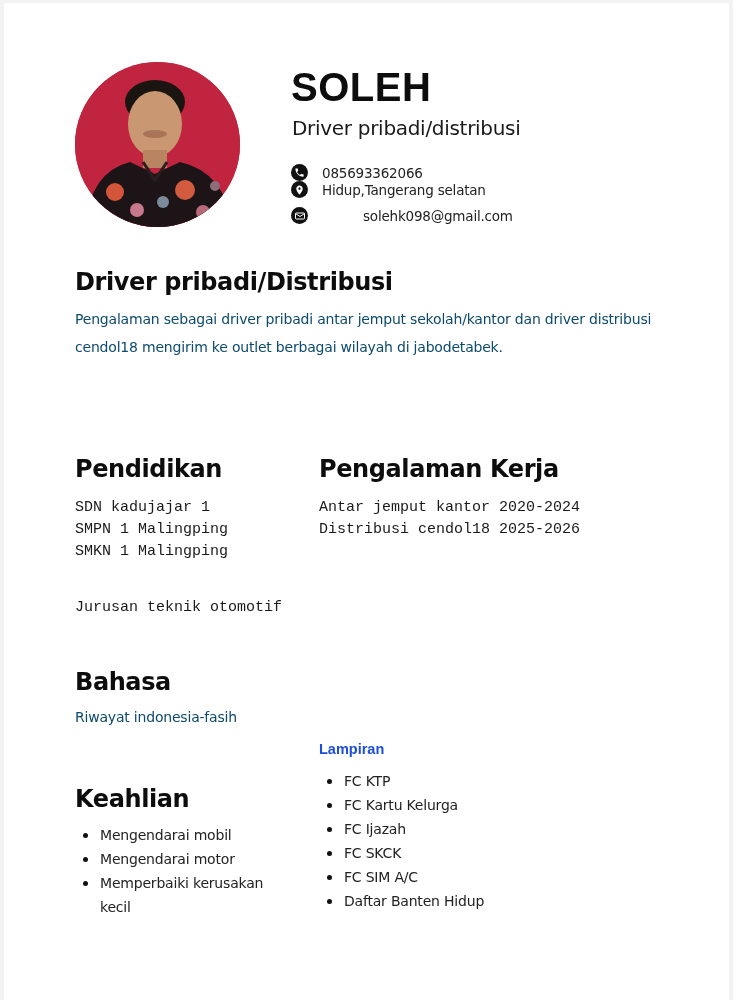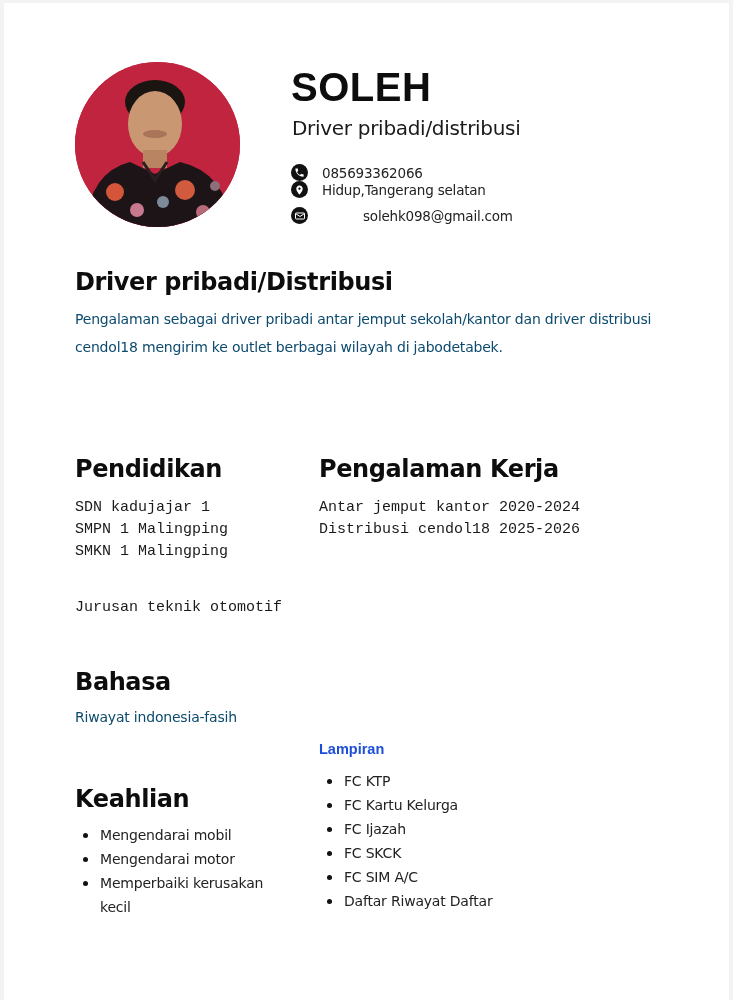--- a/index.html
+++ b/index.html
@@ -133,16 +133,16 @@
     <li>Memperbaiki kerusakan kecil</li>
   </ul>
 
   <div class="abs h-small" style="left:315px; top:738px;">Lampiran</div>
   <ul class="abs bullets" style="left:315px; top:766px;">
     <li>FC KTP</li>
     <li>FC Kartu Kelurga</li>
     <li>FC Ijazah</li>
     <li>FC SKCK</li>
     <li>FC SIM A/C</li>
-    <li>Daftar Riwayat Daftar</li>
+    <li>Daftar Banten Hidup</li>
   </ul>
 
 </div>
 
 </body></html>

